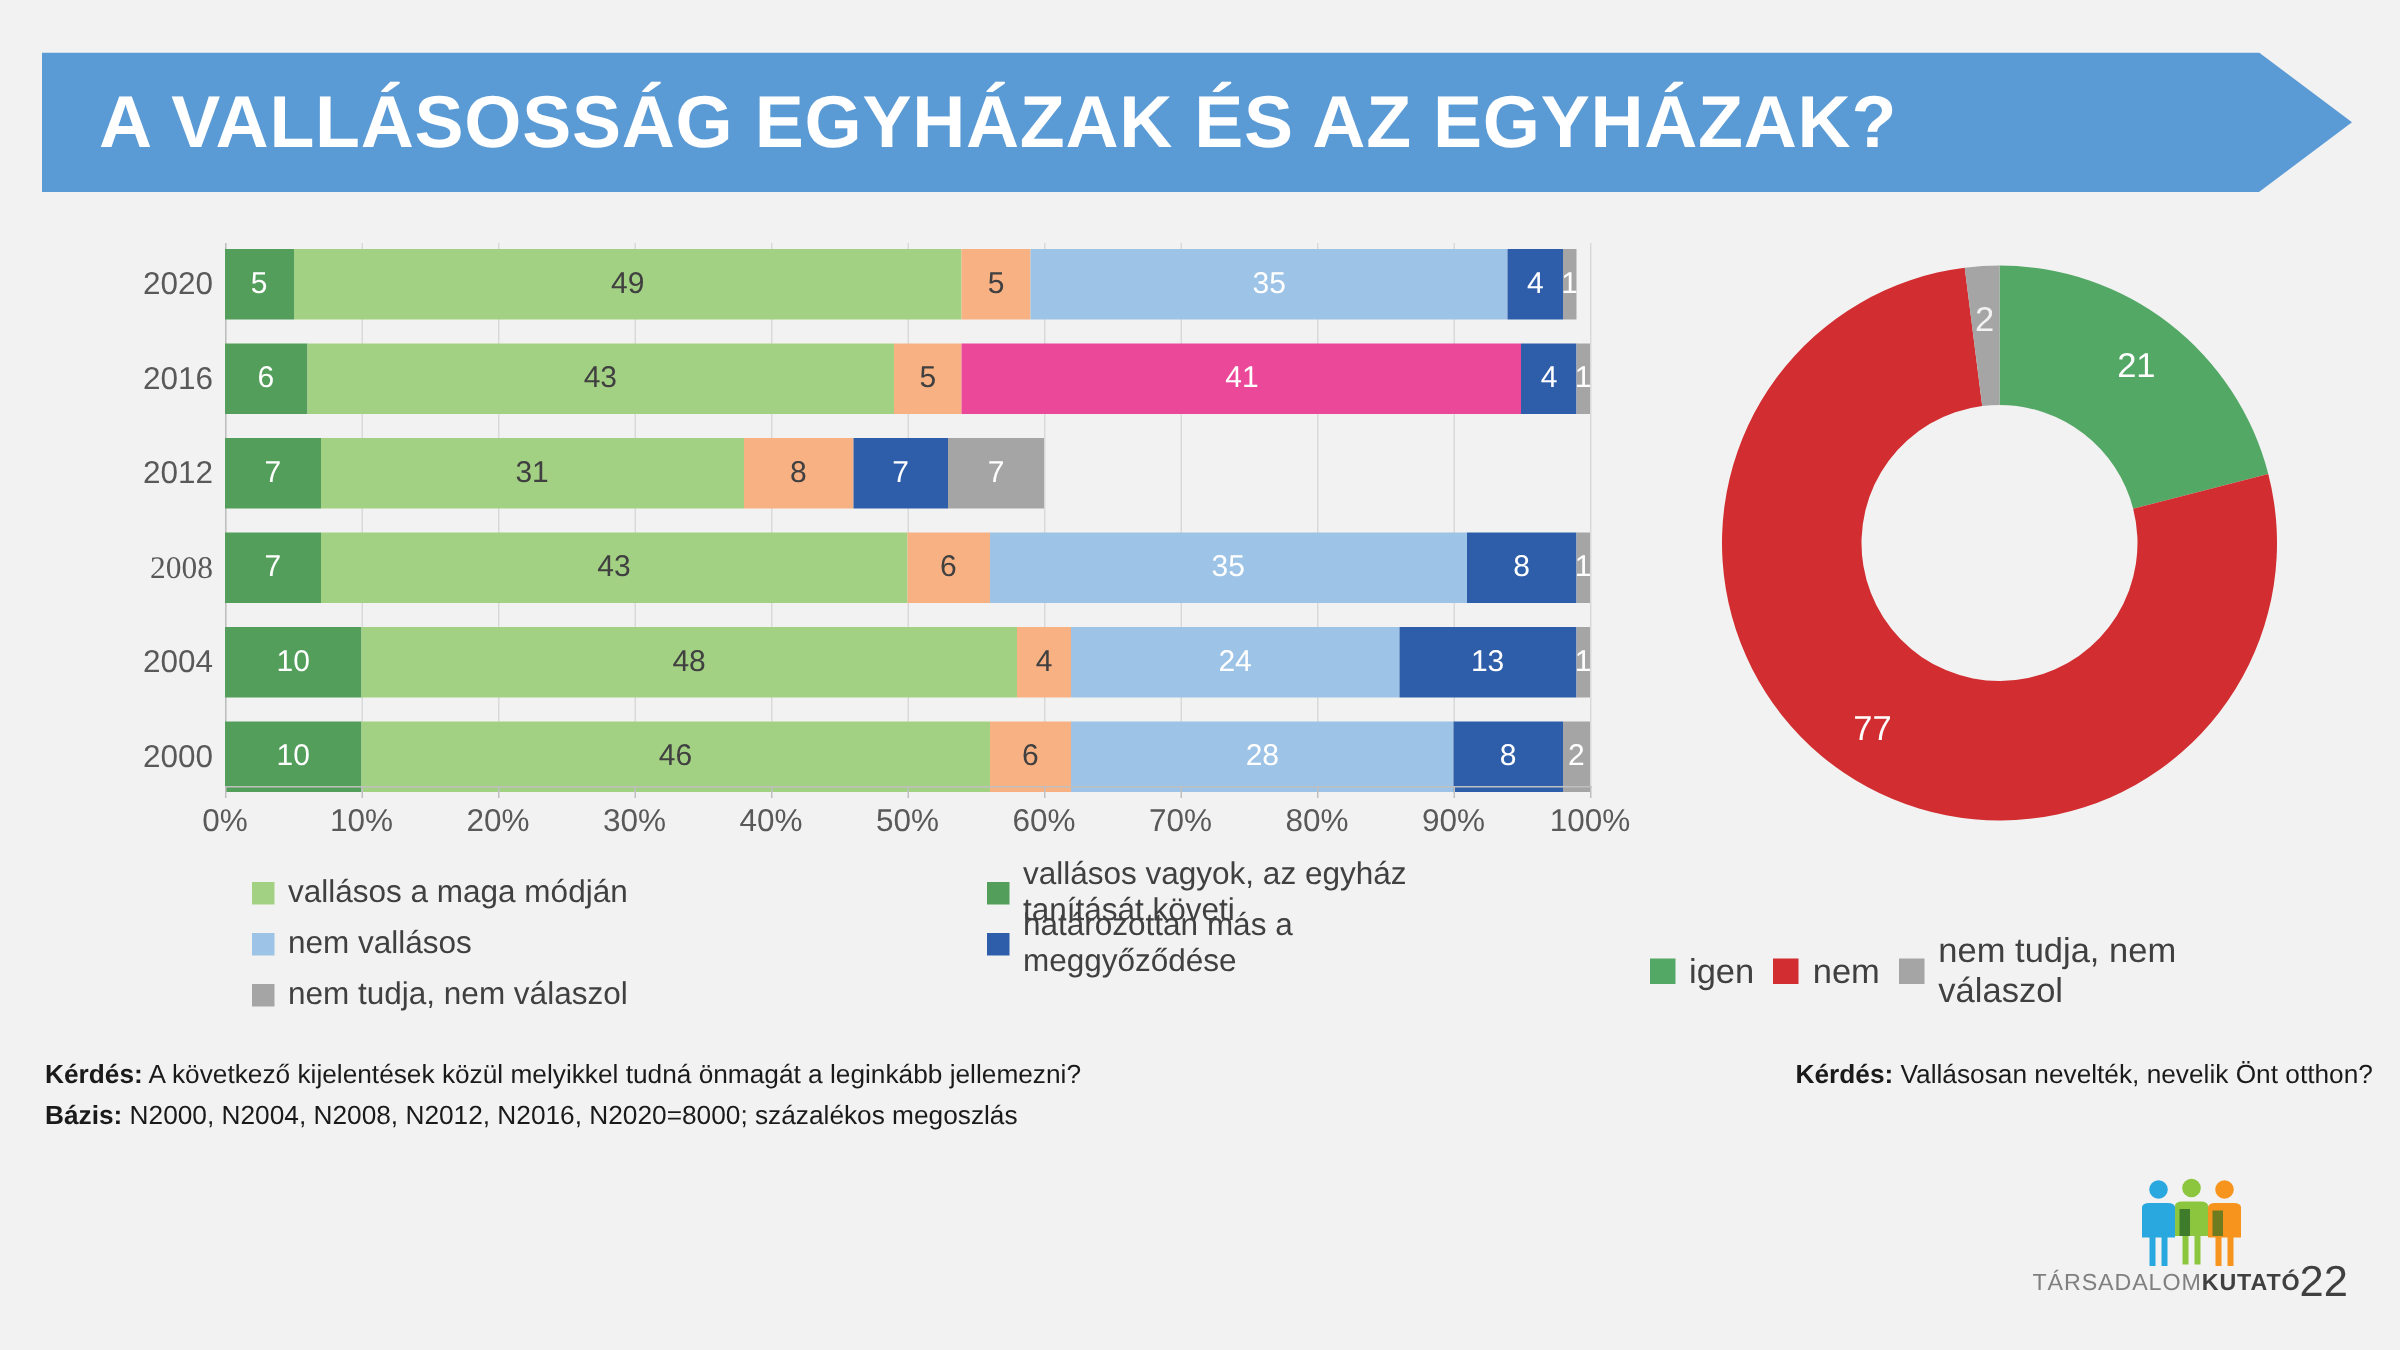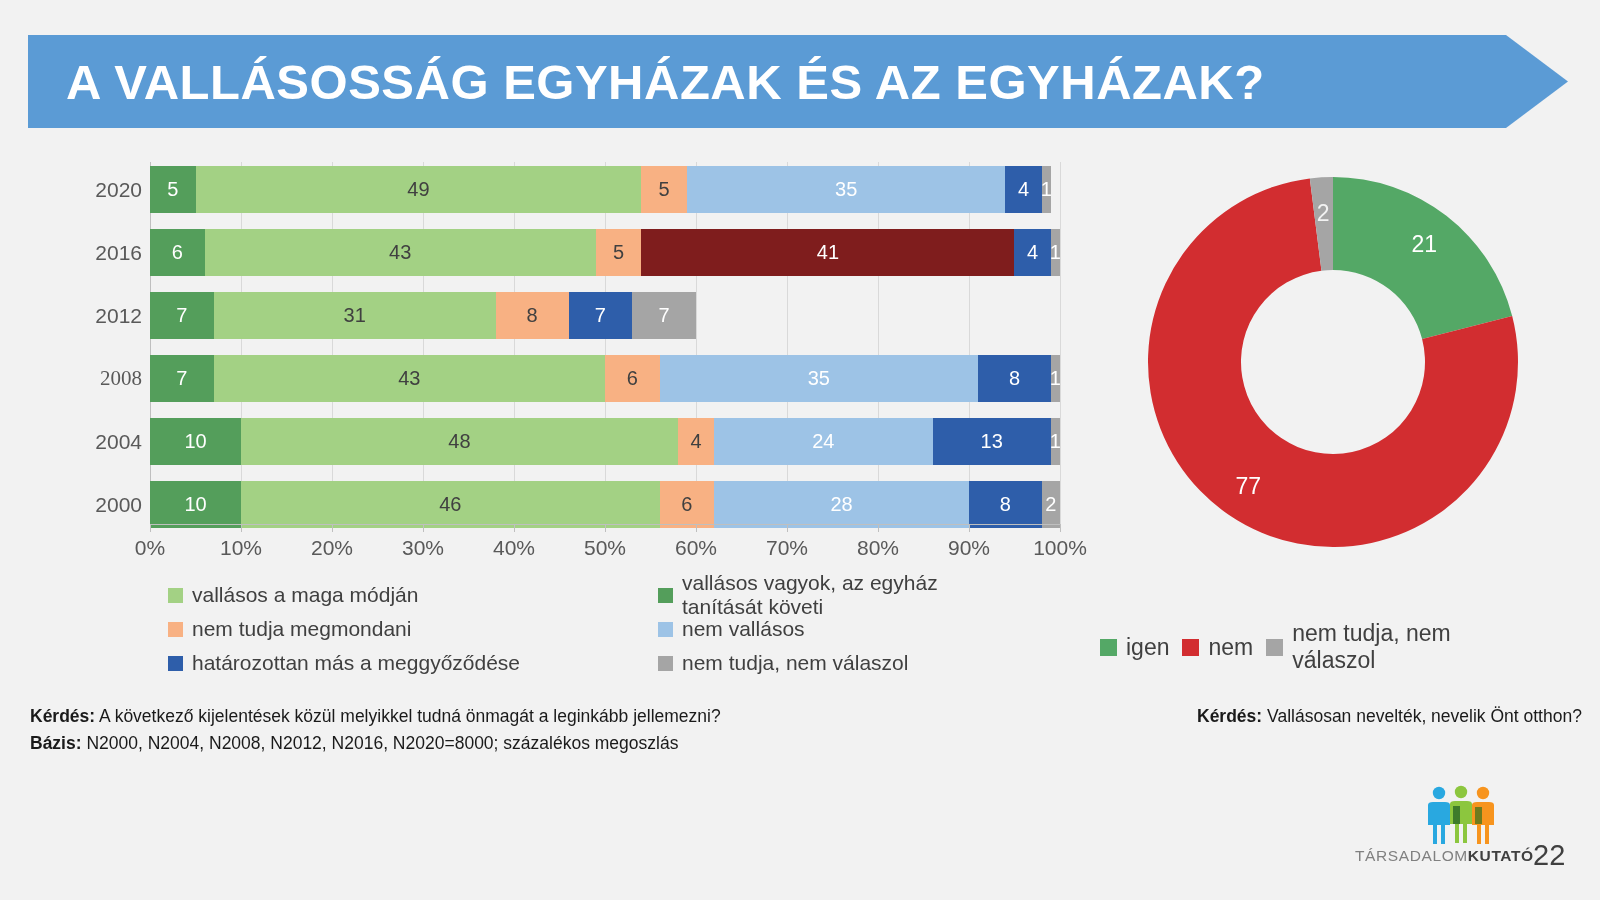--- a/index.html
+++ b/index.html
@@ -149,21 +149,21 @@
             <div class="seg" style="width: 445.9px; background: rgb(163, 209, 132); color: rgb(64, 64, 64);">49</div>
             <div class="seg" style="width: 45.5px; background: rgb(248, 177, 131); color: rgb(64, 64, 64);">5</div>
             <div class="seg" style="width: 318.5px; background: rgb(157, 195, 230); color: rgb(255, 255, 255);">35</div>
             <div class="seg" style="width: 36.4px; background: rgb(46, 94, 170); color: rgb(255, 255, 255);">4</div>
             <div class="seg" style="width: 9.1px; background: rgb(165, 165, 165); color: rgb(255, 255, 255);">1</div>
           </div>
           <div class="row" style="top: 67px;">
             <div class="seg" style="width: 54.6px; background: rgb(84, 158, 91); color: rgb(255, 255, 255);">6</div>
             <div class="seg" style="width: 391.3px; background: rgb(163, 209, 132); color: rgb(64, 64, 64);">43</div>
             <div class="seg" style="width: 45.5px; background: rgb(248, 177, 131); color: rgb(64, 64, 64);">5</div>
-            <div class="seg" style="width: 373.1px; background: #7f1d1d; color: rgb(255, 255, 255);">41</div>
+            <div class="seg" style="width: 373.1px; background: #ec4899; color: rgb(255, 255, 255);">41</div>
             <div class="seg" style="width: 36.4px; background: rgb(46, 94, 170); color: rgb(255, 255, 255);">4</div>
             <div class="seg" style="width: 9.1px; background: rgb(165, 165, 165); color: rgb(255, 255, 255);">1</div>
           </div>
           <div class="row" style="top: 130px;">
             <div class="seg" style="width: 63.7px; background: rgb(84, 158, 91); color: rgb(255, 255, 255);">7</div>
             <div class="seg" style="width: 282.1px; background: rgb(163, 209, 132); color: rgb(64, 64, 64);">31</div>
             <div class="seg" style="width: 72.8px; background: rgb(248, 177, 131); color: rgb(64, 64, 64);">8</div>
             <div class="seg" style="width: 63.7px; background: rgb(46, 94, 170); color: rgb(255, 255, 255);">7</div>
             <div class="seg" style="width: 63.7px; background: rgb(165, 165, 165); color: rgb(255, 255, 255);">7</div>
           </div>
@@ -235,24 +235,20 @@
   <div class="bar-legend" id="bar-legend-host">
       <div class="lg-item">
         <span class="lg-swatch" style="background: rgb(163, 209, 132);"></span>
         <span>vallásos a maga módján</span>
       </div>
       <div class="lg-item">
         <span class="lg-swatch" style="background: rgb(84, 158, 91);"></span>
         <span>vallásos vagyok, az egyház tanítását követi</span>
       </div>
       <div class="lg-item">
-        <span class="lg-swatch" style="background: rgb(248, 177, 131);"></span>
-        <span>nem tudja megmondani</span>
-      </div>
-      <div class="lg-item">
         <span class="lg-swatch" style="background: rgb(157, 195, 230);"></span>
         <span>nem vallásos</span>
       </div>
       <div class="lg-item">
         <span class="lg-swatch" style="background: rgb(46, 94, 170);"></span>
         <span>határozottan más a meggyőződése</span>
       </div>
       <div class="lg-item">
         <span class="lg-swatch" style="background: rgb(165, 165, 165);"></span>
         <span>nem tudja, nem válaszol</span>

